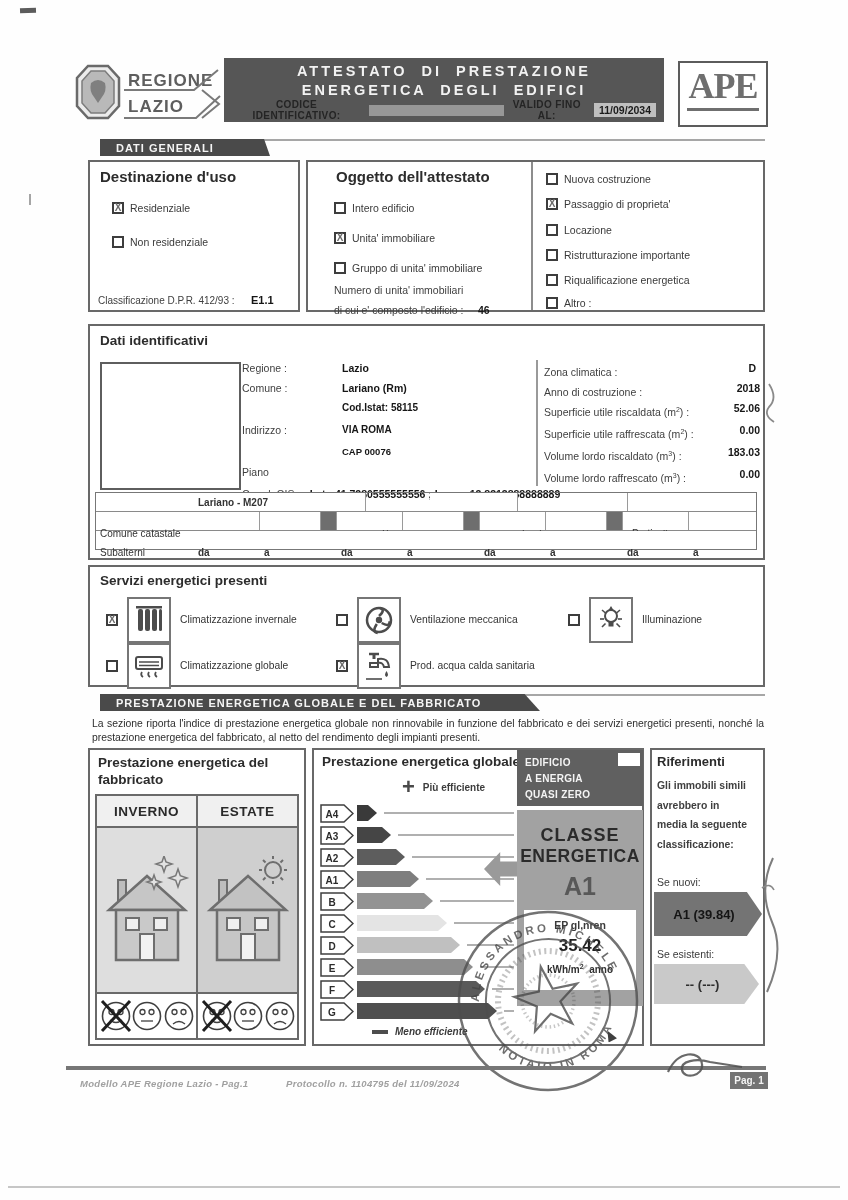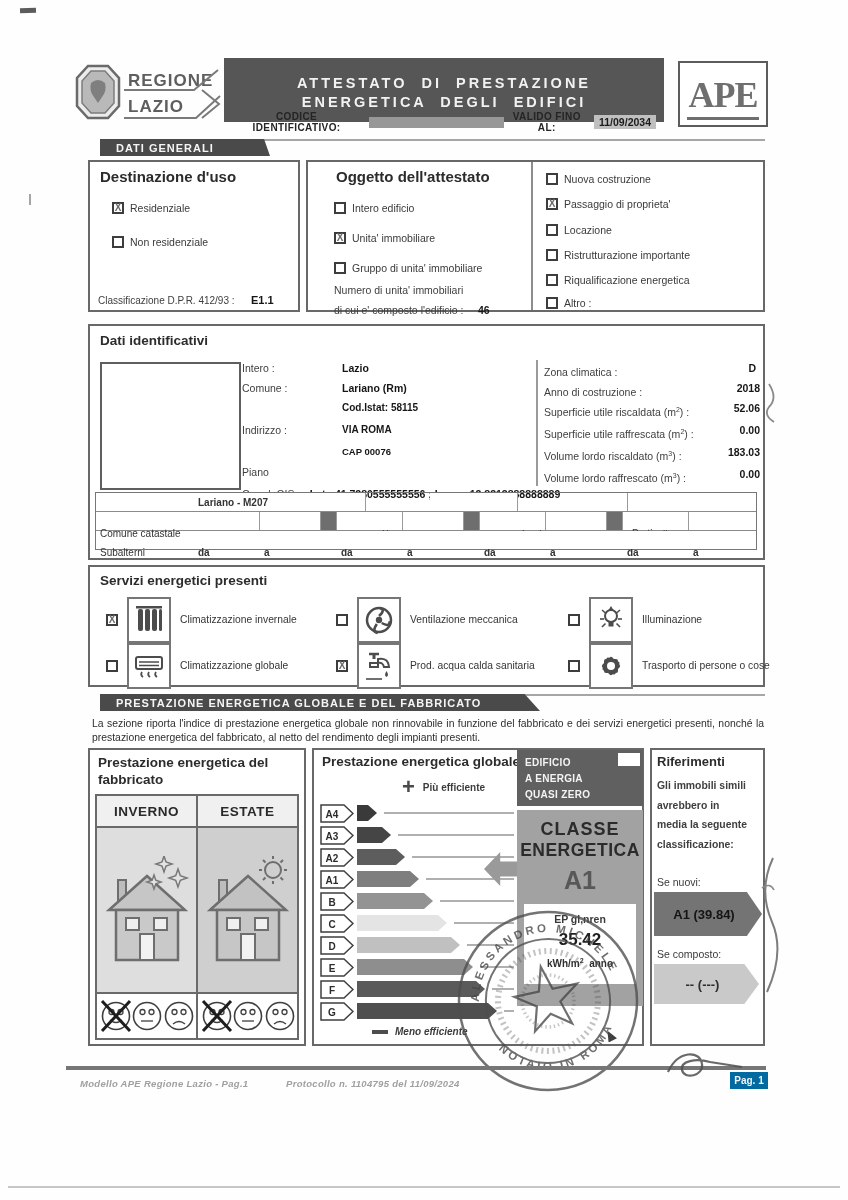--- a/index.html
+++ b/index.html
@@ -72,32 +72,32 @@
       <div>LAZIO</div>
     </div>
     <svg class="abs" style="left:124px;top:64px;" width="100" height="58" viewBox="0 0 100 58">
       <polyline points="0,26 70,26 94,6" fill="none" stroke="#7a7a7a" stroke-width="2"></polyline>
       <polyline points="0,54 72,54 96,32" fill="none" stroke="#7a7a7a" stroke-width="2"></polyline>
       <polyline points="78,26 95,40 78,54" fill="none" stroke="#7a7a7a" stroke-width="2"></polyline>
     </svg>
   </div>
 
   <div class="abs titlebar" style="left:224px;top:58px;width:440px;height:64px;">
-    <div class="titleline" style="margin-top:16px;">ATTESTATO DI PRESTAZIONE</div>
+    <div class="titleline" style="margin-top:4px;">ATTESTATO DI PRESTAZIONE</div>
     <div class="titleline">ENERGETICA DEGLI EDIFICI</div>
     <div class="codestrip">
       <span class="codelabel">CODICE IDENTIFICATIVO:</span>
       <span class="blankfield"></span>
       <span class="codelabel" style="margin-left:auto;">VALIDO FINO AL:</span>
       <span class="datechip">11/09/2034</span>
     </div>
   </div>
 
   <div class="abs apebox" style="left:678px;top:61px;width:86px;height:62px;">
-    <div class="apetext" style="margin-top:12px;">APE</div>
+    <div class="apetext" style="margin-top:3px;">APE</div>
     <div class="apeline"></div>
   </div>
 
   <div class="abs sectline" style="left:100px;top:139px;width:665px;"></div>
   <div class="abs sectlabel" style="left:100px;top:139px;width:140px;">DATI GENERALI</div>
 
   <div class="box" style="left:88px;top:160px;width:212px;height:152px;">
     <div class="abs h1" style="left:10px;top:6px;">Destinazione d'uso</div>
     <div class="cbrow" style="left:22px;top:40px;">
       <span class="cb">X</span>
@@ -157,21 +157,21 @@
     <div class="cbrow" style="left:238px;top:135px;">
       <span class="cb"></span>
       <span>Altro :</span>
     </div>
   </div>
 
   <div class="box" style="left:88px;top:324px;width:677px;height:236px;">
     <div class="abs h2" style="left:10px;top:7px;">Dati identificativi</div>
     <div class="abs" style="left:10px;top:36px;width:137px;height:124px;border:2px solid #5e5e5e;background:#fff;"></div>
 
-    <div class="abs lbl" style="left:152px;top:36px;">Intero :</div>
+    <div class="abs lbl" style="left:152px;top:36px;">Regione :</div>
     <div class="abs val" style="left:252px;top:36px;">Lazio</div>
     <div class="abs lbl" style="left:152px;top:56px;">Comune :</div>
     <div class="abs val" style="left:252px;top:56px;">Lariano (Rm)</div>
     <div class="abs val" style="left:252px;top:76px;font-size:10px;">Cod.Istat: 58115</div>
     <div class="abs lbl" style="left:152px;top:98px;">Indirizzo :</div>
     <div class="abs val" style="left:252px;top:98px;font-size:10px;">VIA ROMA</div>
     <div class="abs val" style="left:252px;top:120px;font-size:9.5px;">CAP 00076</div>
     <div class="abs lbl" style="left:152px;top:140px;">Piano</div>
     <div class="abs" style="left:152px;top:158px;">
       <span class="lbl">Coord. GIS :</span>
@@ -292,32 +292,20 @@
       <span class="iconbox">
           <svg width="30" height="30" viewBox="0 0 30 30">
         <line x1="5" y1="3" x2="15" y2="3" stroke="#4c4c4c" stroke-width="2.5"></line>
         <rect x="8.5" y="3" width="3" height="5" fill="#4c4c4c"></rect>
         <path d="M6,12 h8 v-4 q10,-2 11,8 h-5 q-1,-5 -6,-4 v4 h-8 z" fill="none" stroke="#4c4c4c" stroke-width="2"></path>
         <path d="M22.5,20 q3,4.5 0,6 q-3,-1.5 0,-6" fill="#4c4c4c"></path>
         <line x1="2" y1="28" x2="18" y2="28" stroke="#4c4c4c" stroke-width="1.6"></line>
           </svg>
         </span>
       <span class="svclabel">Prod. acqua calda sanitaria</span>
-    </div>
-    <div class="svcitem" style="left:478px;top:76px;">
-      <span class="cb"></span>
-      <span class="iconbox">
-          <svg width="30" height="30" viewBox="0 0 30 30">
-        <rect x="8" y="8" width="14" height="14" rx="2" fill="#4c4c4c"></rect>
-        <rect x="8" y="8" width="14" height="14" rx="2" fill="#4c4c4c" transform="rotate(45 15 15)"></rect>
-        <rect x="8" y="8" width="14" height="14" rx="2" fill="#4c4c4c" transform="rotate(22 15 15)"></rect>
-        <circle cx="15" cy="15" r="4" fill="#fff"></circle>
-          </svg>
-        </span>
-      <span class="svclabel">Trasporto di persone o cose</span>
     </div>
   </div>
 
   <div class="abs sectline" style="left:100px;top:694px;width:665px;"></div>
   <div class="abs sectlabel" style="left:100px;top:694px;width:410px;">PRESTAZIONE ENERGETICA GLOBALE  E DEL FABBRICATO</div>
   <div class="abs" style="left:92px;top:717px;width:672px;font-size:10.4px;line-height:13.5px;color:#2e2e2e;text-align:justify;">La sezione riporta l'indice di prestazione energetica globale non rinnovabile in funzione del fabbricato e dei servizi energetici presenti, nonché la prestazione energetica del fabbricato, al netto del rendimento degli impianti presenti.</div>
 
   <div class="box" style="left:88px;top:748px;width:218px;height:298px;">
     <div class="abs h2" style="left:8px;top:4px;width:180px;line-height:17px;">Prestazione energetica del fabbricato</div>
     <div class="abs" style="left:5px;top:44px;width:204px;height:246px;border:2px solid #6a6a6a;display:flex;box-sizing:border-box;">
@@ -514,41 +502,41 @@
     <div class="abs" style="left:203px;top:0px;width:126px;height:56px;background:#606060;">
       <span style="position:absolute;top:3px;right:3px;width:22px;height:13px;background:#fff;display:inline-flex;align-items:center;justify-content:center;font-size:9px;font-weight:bold;color:#333;"></span>
       <div style="padding:5px 8px;color:#f4f4f4;font-weight:bold;font-size:10px;line-height:16px;letter-spacing:.3px;">
         <div>EDIFICIO</div>
         <div>A ENERGIA</div>
         <div>QUASI ZERO</div>
       </div>
     </div>
 
     <div class="abs" style="left:203px;top:60px;width:126px;height:196px;background:#a2a2a2;text-align:center;">
-      <div style="margin-top:9px;font-weight:bold;font-size:18px;letter-spacing:1px;color:#2b2b2b;">CLASSE</div>
+      <div style="margin-top:15px;font-weight:bold;font-size:18px;letter-spacing:1px;color:#2b2b2b;">CLASSE</div>
       <div style="font-weight:bold;font-size:17.5px;letter-spacing:.5px;color:#2b2b2b;">ENERGETICA</div>
       <div style="margin-top:5px;font-weight:bold;font-size:25px;color:#585858;">A1</div>
       <div style="margin:9px 7px 0 7px;height:80px;background:#fff;">
         <div style="padding-top:9px;font-weight:bold;font-size:10.5px;color:#3a3a3a;">EP gl,nren</div>
         <div style="margin-top:5px;font-weight:bold;font-size:17px;color:#1f1f1f;">35.42</div>
         <div style="margin-top:7px;font-size:10px;color:#2f2f2f;font-weight:bold;">
           <span>kWh/m</span><sup style="font-size:7px;">2</sup>&nbsp;&nbsp;<span>anno</span>
         </div>
       </div>
     </div>
   </div>
 
   <div class="box" style="left:650px;top:748px;width:115px;height:298px;">
     <div class="abs h2" style="left:5px;top:4px;font-size:13px;">Riferimenti</div>
     <div class="abs" style="left:5px;top:26px;width:94px;font-size:10.4px;font-weight:bold;color:#3f3f3f;line-height:19.5px;">Gli immobili simili avrebbero in media la seguente classificazione:</div>
     <div class="abs" style="left:5px;top:126px;font-size:10.5px;color:#3a3a3a;">Se nuovi:</div>
     <div class="abs rarrow" style="left:2px;top:142px;width:108px;height:44px;background:#747474;">
       <span style="color:#141414;margin-right:8px;">A1 (39.84)</span>
     </div>
-    <div class="abs" style="left:5px;top:198px;font-size:10.5px;color:#3a3a3a;">Se composto:</div>
+    <div class="abs" style="left:5px;top:198px;font-size:10.5px;color:#3a3a3a;">Se esistenti:</div>
     <div class="abs rarrow" style="left:2px;top:214px;width:105px;height:40px;background:#c9c9c9;">
       <span style="color:#2e2e2e;margin-right:8px;">-- (---)</span>
     </div>
   </div>
 
   <svg class="abs" style="left:455px;top:908px;opacity:.78;transform:rotate(-12deg);" width="186" height="186" viewBox="0 0 186 186">
     <defs>
       <path id="stampTop" d="M 24,93 A 69,69 0 0 1 162,93" fill="none"></path>
       <path id="stampBot" d="M 24,93 A 69,69 0 0 0 162,93" fill="none"></path>
     </defs>
@@ -570,18 +558,18 @@
     <path d="M9,2 q9,14 0,23 q-6,8 5,15" fill="none" stroke="#8a8a8a" stroke-width="1.8"></path>
   </svg>
   <svg class="abs" style="left:756px;top:856px;" width="26" height="140" viewBox="0 0 26 140">
     <path d="M17,2 q-15,32 -1,64 q13,30 -5,70" fill="none" stroke="#7d7d7d" stroke-width="2"></path>
     <path d="M6,32 q8,-6 12,2" fill="none" stroke="#8a8a8a" stroke-width="1.6"></path>
   </svg>
 
   <div class="abs" style="left:66px;top:1066px;width:700px;height:4px;background:#767676;"></div>
   <div class="abs foot" style="left:80px;top:1078px;">Modello APE Regione Lazio - Pag.1</div>
   <div class="abs foot" style="left:286px;top:1078px;">Protocollo n. 1104795 del 11/09/2024</div>
-  <div class="abs" style="left:730px;top:1072px;width:38px;height:17px;background:#0369a1;color:#f3f3f3;font-weight:bold;font-size:10px;display:flex;align-items:center;justify-content:center;">Pag. 1</div>
+  <div class="abs" style="left:730px;top:1072px;width:38px;height:17px;background:#737373;color:#f3f3f3;font-weight:bold;font-size:10px;display:flex;align-items:center;justify-content:center;">Pag. 1</div>
   <svg class="abs" style="left:662px;top:1046px;" width="84" height="38" viewBox="0 0 84 38">
     <path d="M6,26 C16,4 38,4 40,18 C42,30 22,34 20,24 C18,15 34,12 48,16 L80,21" fill="none" stroke="#4f4f4f" stroke-width="2.2" opacity=".85"></path>
   </svg>
 
 </div>
 
 </body></html>

